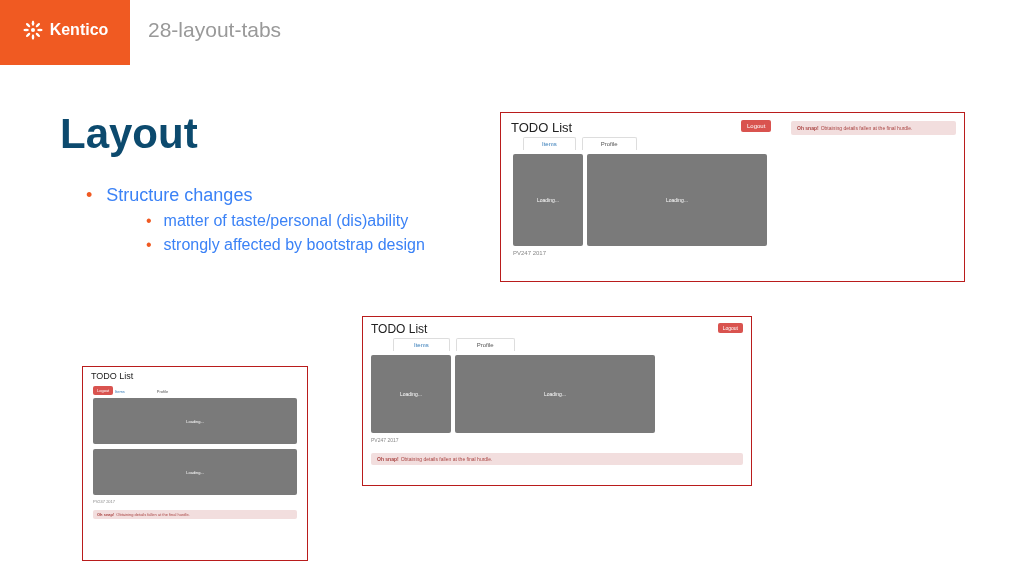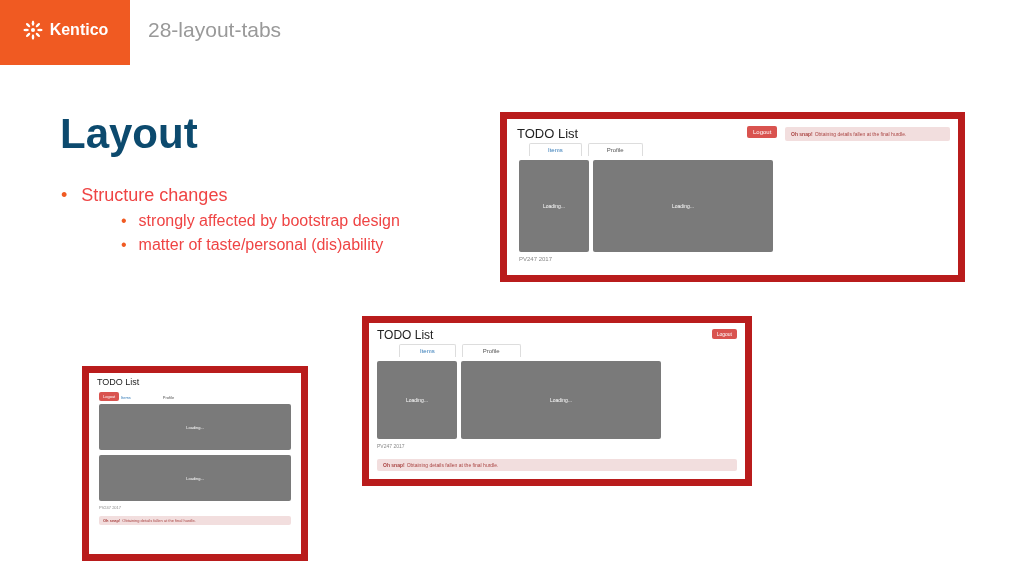--- a/index.html
+++ b/index.html
@@ -41,24 +41,24 @@
   .slide-title {
     color: #0c4a6e;
     font-size: 42px;
     font-weight: 700;
     position: absolute;
     left: 60px;
     top: 110px;
   }
   .bullets {
     position: absolute;
-    left: 61px;
+    left: 86px;
     top: 185px;
     font-size: 18px;
-    color: #ef4444;
+    color: #3b82f6;
   }
   .bullets ul { list-style: none; }
   .bullets .b1::before {
     content: "•";
     color: #f05a22;
     margin-right: 14px;
   }
   .bullets .b2 {
     margin-left: 60px;
     font-size: 16px;
@@ -66,21 +66,21 @@
   }
   .bullets .b2::before {
     content: "•";
     color: #f05a22;
     margin-right: 12px;
   }
 
   
   .mock {
     position: absolute;
-    border: 7px solid #b91c1c;
+    border: 1px solid #b91c1c;
     background: #fff;
     font-size: 6px;
     color: #333;
   }
   .mock .m-title { font-size: 10px; padding: 5px 8px 2px 8px; font-weight: 500; color: #222; }
   .mock .m-logout {
     position: absolute;
     background: #d9534f;
     color: #fff;
     padding: 2px 5px;
@@ -181,22 +181,22 @@
     <span>Kentico</span>
   </div>
   <div class="tabname">28-layout-tabs</div>
 </div>
 
 <h1 class="slide-title">Layout</h1>
 
 <div class="bullets">
   <ul>
     <li class="b1">Structure changes</li>
+    <li class="b2">matter of taste/personal (dis)ability</li>
     <li class="b2">strongly affected by bootstrap design</li>
-    <li class="b2">matter of taste/personal (dis)ability</li>
   </ul>
 </div>
 
 <div class="mock mock1">
   <div class="m-title">TODO List</div>
   <div class="m-logout">Logout</div>
   <div class="m-alert m-alert-side">
     <b>Oh snap!</b>
     <span> Obtaining details fallen at the final hurdle.</span>
   </div>

